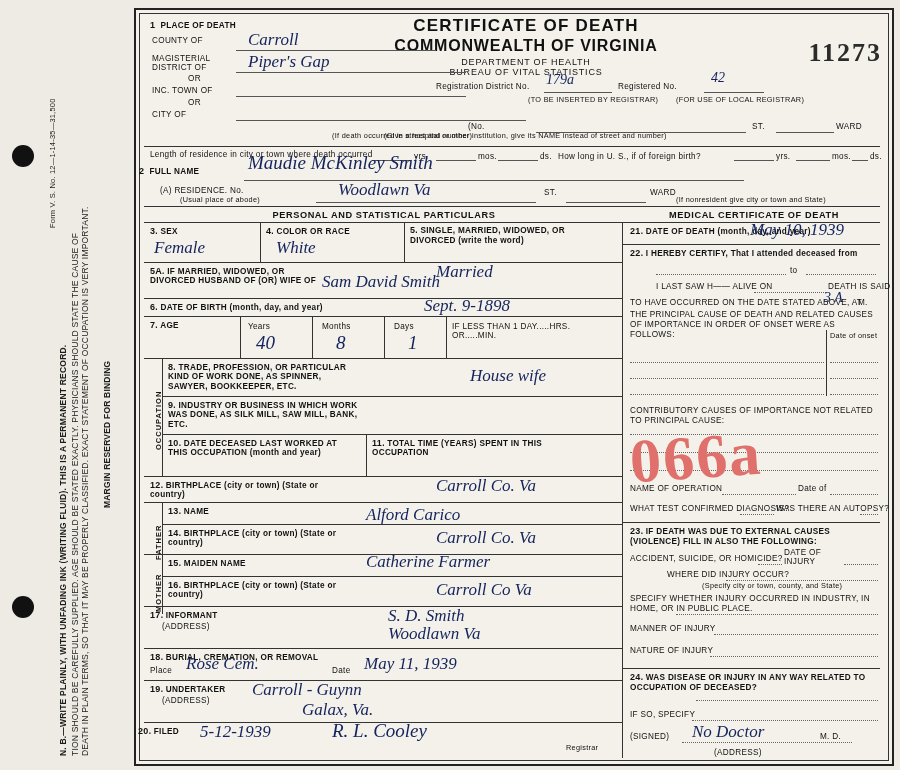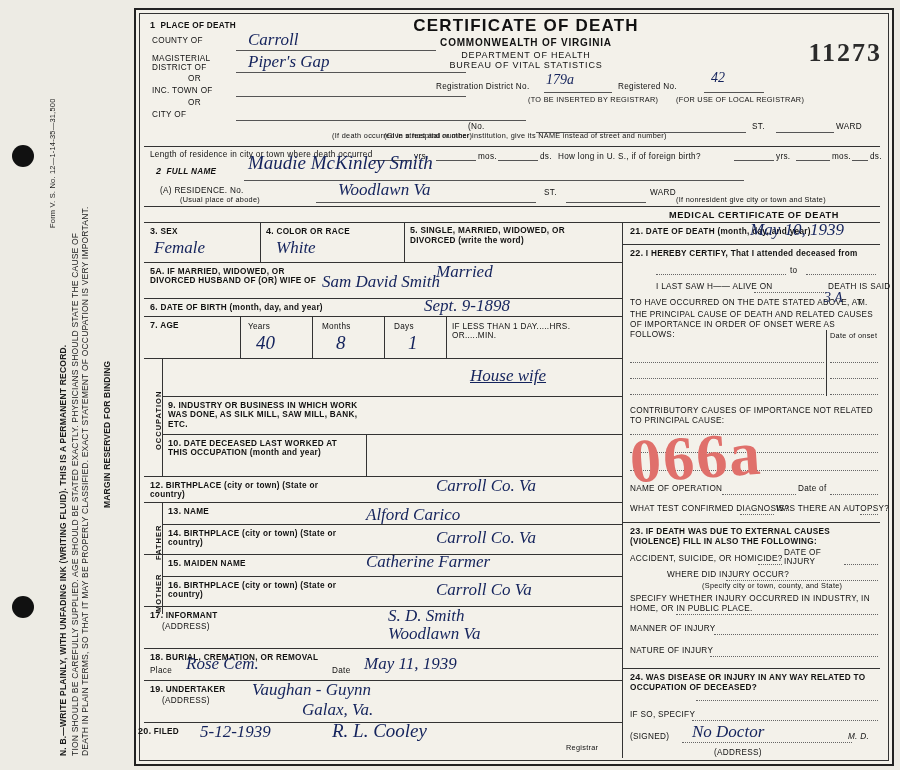--- a/index.html
+++ b/index.html
@@ -37,21 +37,21 @@
 
   
   .frame{
     position:absolute;left:134px;top:8px;width:756px;height:754px;
     border:2px solid #222;background:#f3f1ea;
   }
   .inner{position:absolute;left:3px;top:3px;right:3px;bottom:3px;border:1px solid #333;}
 
   .hdr{position:absolute;left:0;top:0;width:100%;text-align:center;}
   .hdr .t1{font-size:17px;font-weight:bold;letter-spacing:1.2px;margin-top:6px;color:#111;}
-  .hdr .t2{font-size:10px;font-weight:bold;letter-spacing:.8px;color:#111;margin-top:1px;}
+  .hdr .t2{font-size:16px;font-weight:bold;letter-spacing:.8px;color:#111;margin-top:1px;}
   .hdr .t3{font-size:9px;letter-spacing:.8px;color:#111;margin-top:2px;}
   .hdr .t4{font-size:9px;letter-spacing:.8px;color:#111;}
 
   .filenum{
     position:absolute;right:10px;top:28px;
     font-size:26px;font-family:"Liberation Serif", serif;font-weight:bold;
     letter-spacing:2px;color:#2b2b2b;
   }
 
   .lbl{font-size:8.2px;letter-spacing:.3px;color:#111;line-height:1.15;}
@@ -177,37 +177,38 @@
     <div class="line" style="left:362px;top:150px;width:40px;"></div>
     <div class="abs lbl" style="left:404px;top:142px;">ds.</div>
     <div class="abs lbl" style="left:422px;top:142px;">How long in U. S., if of foreign birth?</div>
     <div class="line" style="left:598px;top:150px;width:40px;"></div>
     <div class="abs lbl" style="left:640px;top:142px;">yrs.</div>
     <div class="line" style="left:660px;top:150px;width:34px;"></div>
     <div class="abs lbl" style="left:696px;top:142px;">mos.</div>
     <div class="line" style="left:716px;top:150px;width:16px;"></div>
     <div class="abs lbl" style="left:734px;top:142px;">ds.</div>
 
-    <div class="abs lbl b" style="left:20px;top:156px;font-style:italic;">
+    <div class="abs lbl b" style="left:3px;top:156px;">
       <span class="num">2</span>&nbsp;&nbsp;<span>FULL NAME</span>
     </div>
     <div class="line" style="left:108px;top:170px;width:500px;"></div>
     <div class="abs hw lg" style="left:112px;top:142px;">Maudie McKinley Smith</div>
 
     <div class="abs lbl" style="left:24px;top:176px;">(A)  RESIDENCE.  No.</div>
     <div class="abs lbl sm" style="left:44px;top:186px;">(Usual place of abode)</div>
     <div class="line" style="left:180px;top:192px;width:220px;"></div>
     <div class="abs hw" style="left:202px;top:170px;">Woodlawn Va</div>
     <div class="abs lbl" style="left:408px;top:178px;">ST.</div>
     <div class="line" style="left:430px;top:192px;width:80px;"></div>
     <div class="abs lbl" style="left:514px;top:178px;">WARD</div>
     <div class="abs lbl sm" style="left:540px;top:186px;">(If nonresident give city or town and State)</div>
 
     <div class="hline" style="left:8px;top:196px;width:736px;"></div>
 
+    <div class="abs secthdr" style="left:18px;top:200px;width:460px;">PERSONAL AND STATISTICAL PARTICULARS</div>
     <div class="abs secthdr" style="left:494px;top:200px;width:248px;">MEDICAL CERTIFICATE OF DEATH</div>
     <div class="hline" style="left:8px;top:212px;width:736px;"></div>
     <div class="vline" style="left:486px;top:212px;height:536px;"></div>
 
     <div class="abs lbl b" style="left:14px;top:216px;">
       <span class="num">3</span>. <span>SEX</span>
     </div>
     <div class="vline" style="left:124px;top:212px;height:40px;"></div>
     <div class="abs lbl b" style="left:130px;top:216px;">
       <span class="num">4</span>. <span>COLOR OR RACE</span>
@@ -245,33 +246,39 @@
     <div class="vline" style="left:248px;top:306px;height:42px;"></div>
     <div class="vline" style="left:310px;top:306px;height:42px;"></div>
     <div class="abs hw lg" style="left:120px;top:322px;">40</div>
     <div class="abs hw lg" style="left:200px;top:322px;">8</div>
     <div class="abs hw lg" style="left:272px;top:322px;">1</div>
     <div class="hline" style="left:8px;top:348px;width:478px;"></div>
 
     <div class="sideword" style="left:18px;top:440px;">OCCUPATION</div>
     <div class="vline" style="left:26px;top:348px;height:118px;"></div>
 
-    <div class="abs hw" style="left:334px;top:356px;text-decoration:underline;">House wife</div>
+    <div class="abs lbl b" style="left:32px;top:352px;width:195px;line-height:1.15;">
+      <span class="num">8</span>. <span>TRADE, PROFESSION, OR PARTICULAR KIND OF WORK DONE, AS SPINNER, SAWYER, BOOKKEEPER, ETC.</span>
+    </div>
+    <div class="abs hw" style="left:334px;top:356px;">House wife</div>
     <div class="hline" style="left:26px;top:386px;width:460px;"></div>
 
     <div class="abs lbl b" style="left:32px;top:390px;width:195px;line-height:1.15;">
       <span class="num">9</span>. <span>INDUSTRY OR BUSINESS IN WHICH WORK WAS DONE, AS SILK MILL, SAW MILL, BANK, ETC.</span>
     </div>
     <div class="abs hw" style="left:300px;top:396px;"></div>
     <div class="hline" style="left:26px;top:424px;width:460px;"></div>
 
     <div class="abs lbl b" style="left:32px;top:428px;width:190px;line-height:1.15;">
       <span class="num">10</span>. <span>DATE DECEASED LAST WORKED AT THIS OCCUPATION (month and year)</span>
     </div>
     <div class="vline" style="left:230px;top:424px;height:42px;"></div>
+    <div class="abs lbl b" style="left:236px;top:428px;width:180px;line-height:1.15;">
+      <span class="num">11</span>. <span>TOTAL TIME (YEARS) SPENT IN THIS OCCUPATION</span>
+    </div>
     <div class="hline" style="left:8px;top:466px;width:478px;"></div>
 
     <div class="abs lbl b" style="left:14px;top:470px;width:180px;line-height:1.15;">
       <span class="num">12</span>. <span>BIRTHPLACE (city or town) (State or country)</span>
     </div>
     <div class="abs hw" style="left:300px;top:466px;">Carroll Co. Va</div>
     <div class="hline" style="left:8px;top:492px;width:478px;"></div>
 
     <div class="sideword" style="left:18px;top:550px;">FATHER</div>
     <div class="vline" style="left:26px;top:492px;height:60px;"></div>
@@ -317,21 +324,21 @@
     <div class="abs lbl" style="left:14px;top:656px;">Place</div>
     <div class="abs hw" style="left:50px;top:644px;">Rose Cem.</div>
     <div class="abs lbl" style="left:196px;top:656px;">Date</div>
     <div class="abs hw" style="left:228px;top:644px;">May 11, 1939</div>
     <div class="hline" style="left:8px;top:670px;width:478px;"></div>
 
     <div class="abs lbl b" style="left:14px;top:674px;">
       <span class="num">19</span>. <span>UNDERTAKER</span>
     </div>
     <div class="abs lbl" style="left:26px;top:686px;">(ADDRESS)</div>
-    <div class="abs hw" style="left:116px;top:670px;">Vaughan - Guynn</div>
+    <div class="abs hw" style="left:116px;top:670px;">Carroll - Guynn</div>
     <div class="abs hw" style="left:166px;top:690px;">Galax, Va.</div>
     <div class="hline" style="left:8px;top:712px;width:478px;"></div>
 
     <div class="abs lbl b" style="left:2px;top:716px;text-align:right;">
       <span class="num">20</span>. <span>FILED</span>
     </div>
     <div class="abs hw" style="left:64px;top:712px;">5-12-1939</div>
     <div class="abs hw lg" style="left:196px;top:710px;">R. L. Cooley</div>
     <div class="abs lbl sm" style="left:430px;top:734px;">Registrar</div>
 
@@ -405,17 +412,17 @@
     <div class="abs lbl b" style="left:494px;top:662px;width:250px;line-height:1.2;">
       <span class="num">24</span>. <span>WAS DISEASE OR INJURY IN ANY WAY RELATED TO OCCUPATION OF DECEASED?</span>
     </div>
     <div class="dotline" style="left:560px;top:690px;width:182px;"></div>
     <div class="abs lbl" style="left:494px;top:700px;">IF SO, SPECIFY</div>
     <div class="dotline" style="left:556px;top:710px;width:186px;"></div>
 
     <div class="abs lbl" style="left:494px;top:722px;">(SIGNED)</div>
     <div class="abs hw" style="left:556px;top:712px;">No Doctor</div>
     <div class="dotline" style="left:546px;top:732px;width:170px;"></div>
-    <div class="abs lbl" style="left:712px;top:722px;font-style:italic;">M. D.</div>
+    <div class="abs lbl" style="left:684px;top:722px;">M. D.</div>
     <div class="abs lbl" style="left:578px;top:738px;">(ADDRESS)</div>
 
   </div>
 </div>
 
 </body></html>

